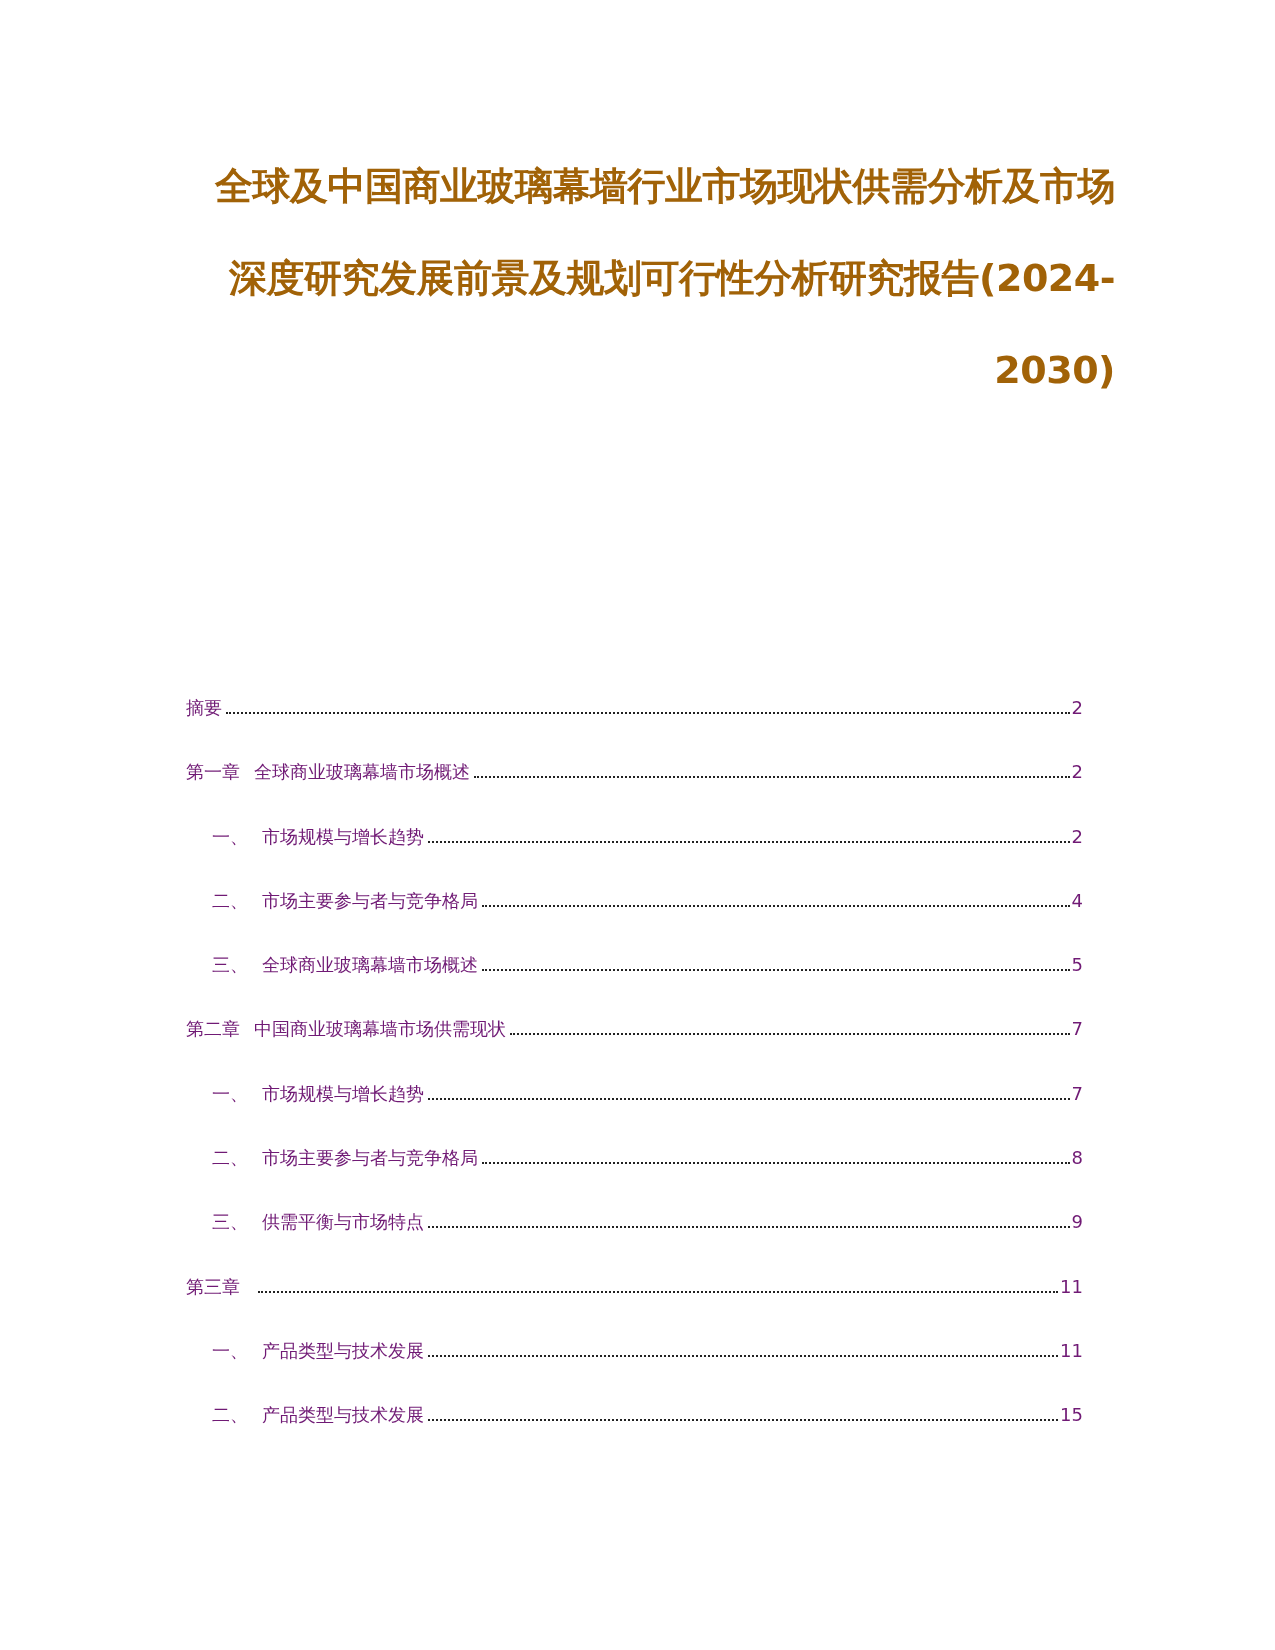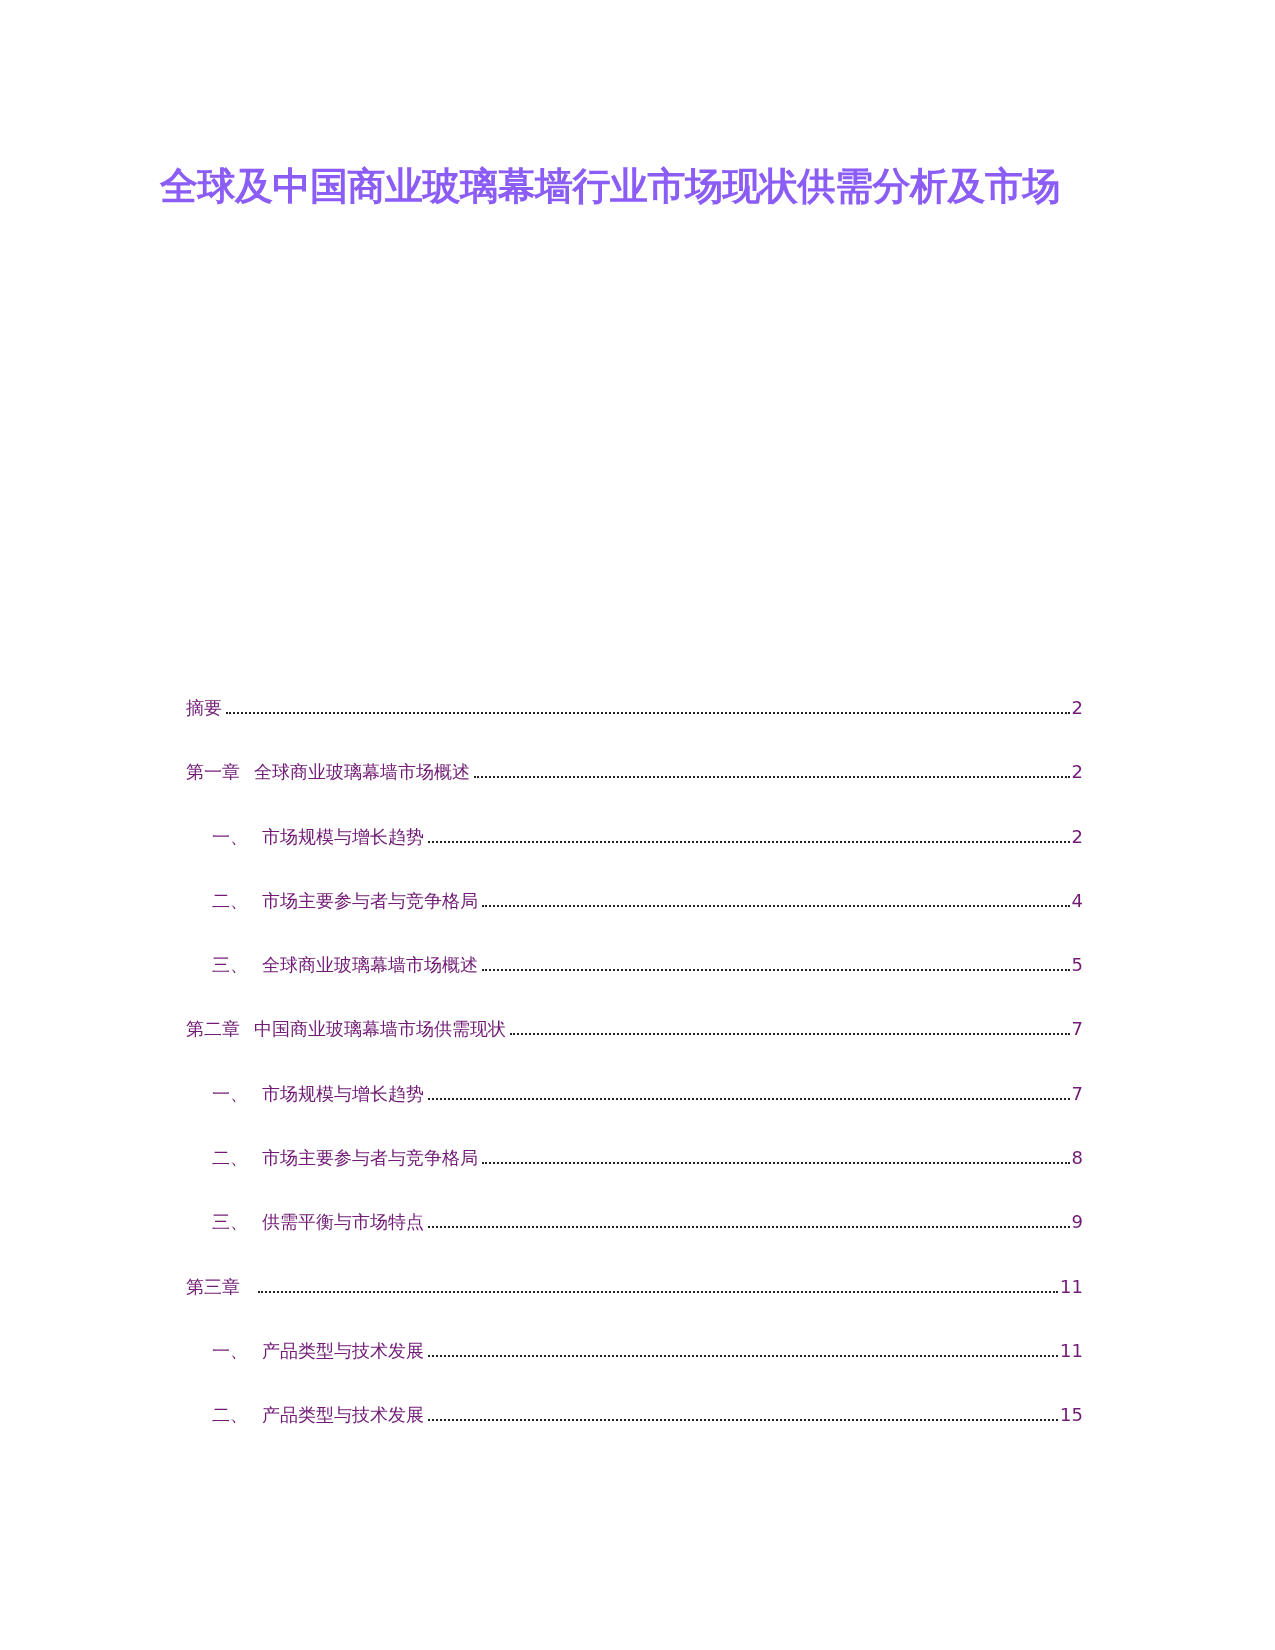--- a/index.html
+++ b/index.html
@@ -19,22 +19,22 @@
       left: 0; top: 0;
       width: 1275px;
       height: 1650px;
       background: #ffffff;
     }
     .title {
       position: absolute;
       left: 160px;
       width: 955px;
       top: 140px;
-      text-align: left;
-      color: #8b5cf6;
+      text-align: right;
+      color: #a16207;
       font-weight: bold;
       font-size: 38px;
       line-height: 92px;
       letter-spacing: -0.5px;
     }
     .title .line {
       display: block;
       white-space: nowrap;
     }
     .toc {
@@ -67,20 +67,22 @@
       min-width: 0;
       text-align: right;
     }
   </style>
 </head>
 <body>
 
 <div class="page">
   <div class="title">
     <span class="line">全球及中国商业玻璃幕墙行业市场现状供需分析及市场</span>
+    <span class="line">深度研究发展前景及规划可行性分析研究报告(2024-</span>
+    <span class="line">2030)</span>
   </div>
 
   <div class="toc">
     <div class="toc-row level-1">
       <span class="label">摘要</span>
       <span class="leader"></span>
       <span class="page-num">2</span>
     </div>
 
     <div class="toc-row level-1">

